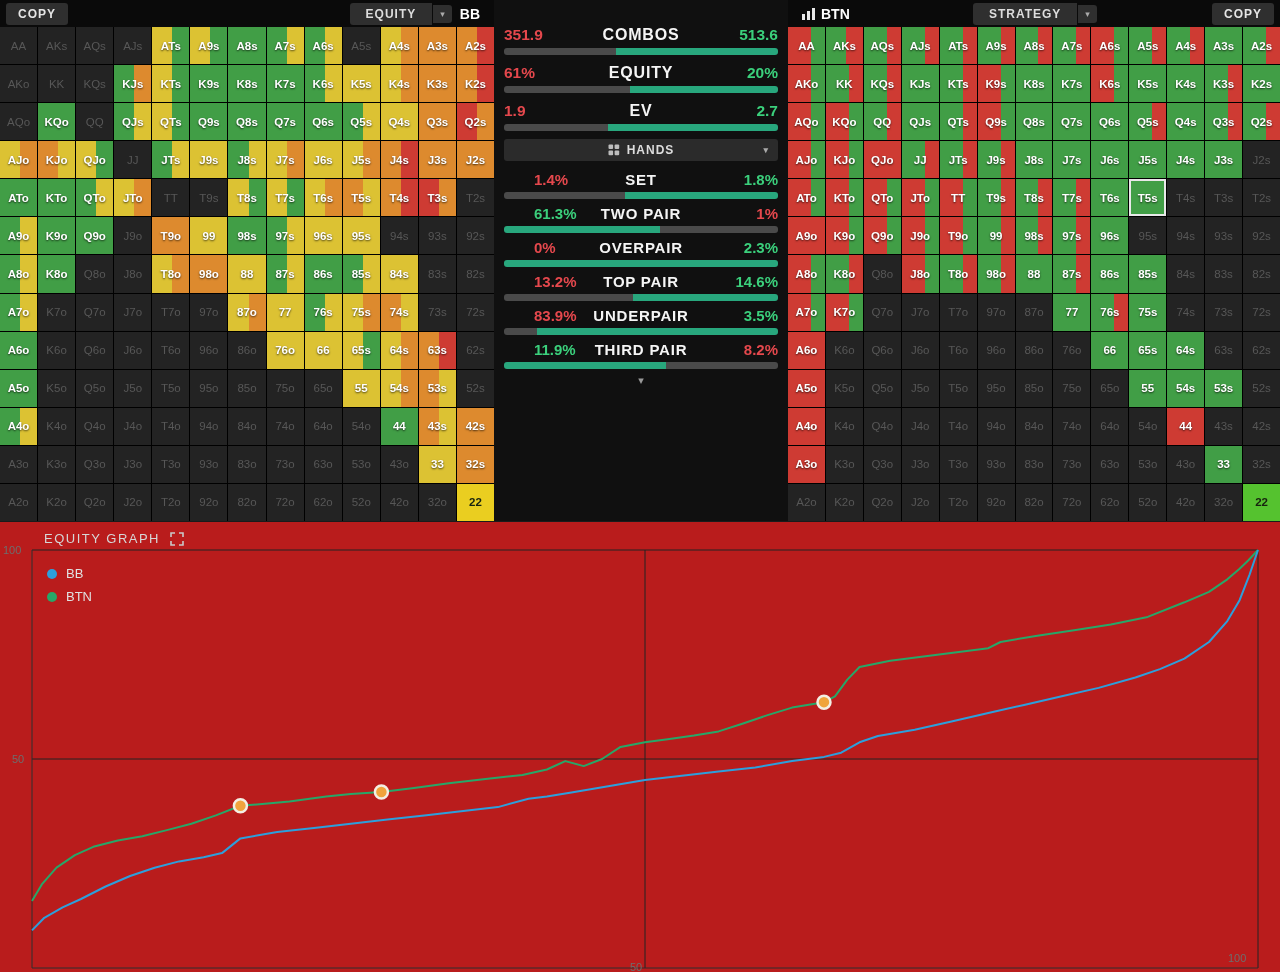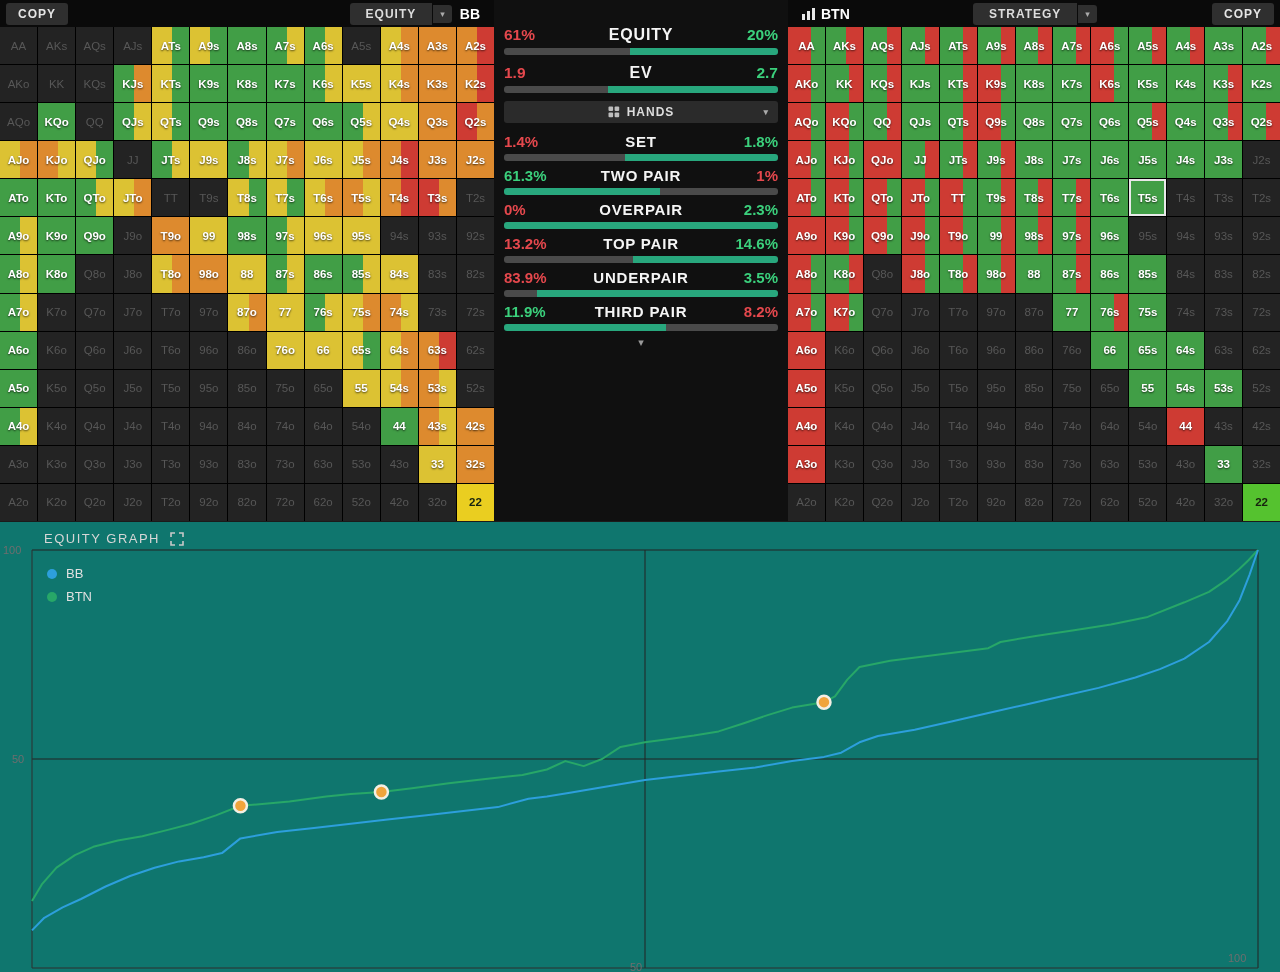--- a/index.html
+++ b/index.html
@@ -27,35 +27,35 @@
   .cell.sel{box-shadow:inset 0 0 0 2px #e8e8e8;}
   .cell.darktext{color:#17230f;text-shadow:none;}
   .stat-row{padding:2px 10px 4px 10px;}
   .stat-row.main{margin-bottom:3px;}
   .stat-line{display:flex;align-items:baseline;}
   .stat-label{flex:1;text-align:center;color:#f5f5f5;font-weight:700;letter-spacing:.8px;}
   .main .stat-label{font-size:16px;}
   .cat .stat-label{font-size:15px;}
   .val{min-width:52px;font-weight:700;}
   .main .val{font-size:15.5px;}
-  .cat .val{font-size:15px;}
+  .cat .val{font-size:15px;margin-left:30px;}
   .val.l{text-align:left;}
   .val.r{text-align:right;}
   .val.red{color:#e5484d;}
   .val.green{color:#3bd07c;}
   .stat-bar{display:flex;height:7px;margin-top:4px;border-radius:3px;overflow:hidden;}
   .seg{display:block;height:100%;}
   .seg.gray{background:#4a4a4a;}
   .seg.teal{background:#28a77d;}
   .hands-bar{position:relative;margin:4px 10px 8px 10px;height:22px;background:#2b2b2b;border-radius:3px;
        display:flex;align-items:center;justify-content:center;gap:7px;color:#ddd;font-size:12px;
        font-weight:700;letter-spacing:1px;cursor:pointer;}
   .hands-bar .caret{position:absolute;right:9px;font-size:9px;color:#aaa;}
   .more{ text-align:center;color:#999;font-size:11px;cursor:pointer;line-height:14px;}
-  .graph{position:relative;height:451px;background:#0f766e;border-top:1px solid #1b1b1b;}
+  .graph{position:relative;height:451px;background:#b91c1c;border-top:1px solid #1b1b1b;}
   .graph-title-row{position:absolute;top:9px;left:44px;display:flex;align-items:center;gap:10px;z-index:2;}
   .graph-title{color:#d6d6d6;font-size:13px;letter-spacing:1.5px;}
   .legend{position:absolute;top:44px;left:47px;display:flex;flex-direction:column;gap:8px;z-index:2;}
   .legend-item{display:flex;align-items:center;gap:9px;color:#e0e0e0;font-size:13px;cursor:pointer;}
   .dot{width:10px;height:10px;border-radius:50%;display:inline-block;}
   #graph-svg{position:absolute;left:0;top:0;}
 </style>
 </head>
 <body>
 
@@ -238,20 +238,31 @@
           <div class="cell dim" style="background: rgb(35, 35, 35);">62o</div>
           <div class="cell dim" style="background: rgb(35, 35, 35);">52o</div>
           <div class="cell dim" style="background: rgb(35, 35, 35);">42o</div>
           <div class="cell dim" style="background: rgb(35, 35, 35);">32o</div>
           <div class="cell darktext" style="background: rgb(234, 206, 32);">22</div>
         </div>
     </section>
 
     <section class="stats">
       <div id="stats-main">
+          <div class="stat-row main">
+            <div class="stat-line">
+              <span class="val l red">351.9</span>
+              <span class="stat-label">COMBOS</span>
+              <span class="val r green">513.6</span>
+            </div>
+            <div class="stat-bar">
+              <span class="seg gray" style="width: 41%;"></span>
+              <span class="seg teal" style="width: 59%;"></span>
+            </div>
+          </div>
           <div class="stat-row main">
             <div class="stat-line">
               <span class="val l red">61%</span>
               <span class="stat-label">EQUITY</span>
               <span class="val r green">20%</span>
             </div>
             <div class="stat-bar">
               <span class="seg gray" style="width: 46%;"></span>
               <span class="seg teal" style="width: 54%;"></span>
             </div>

